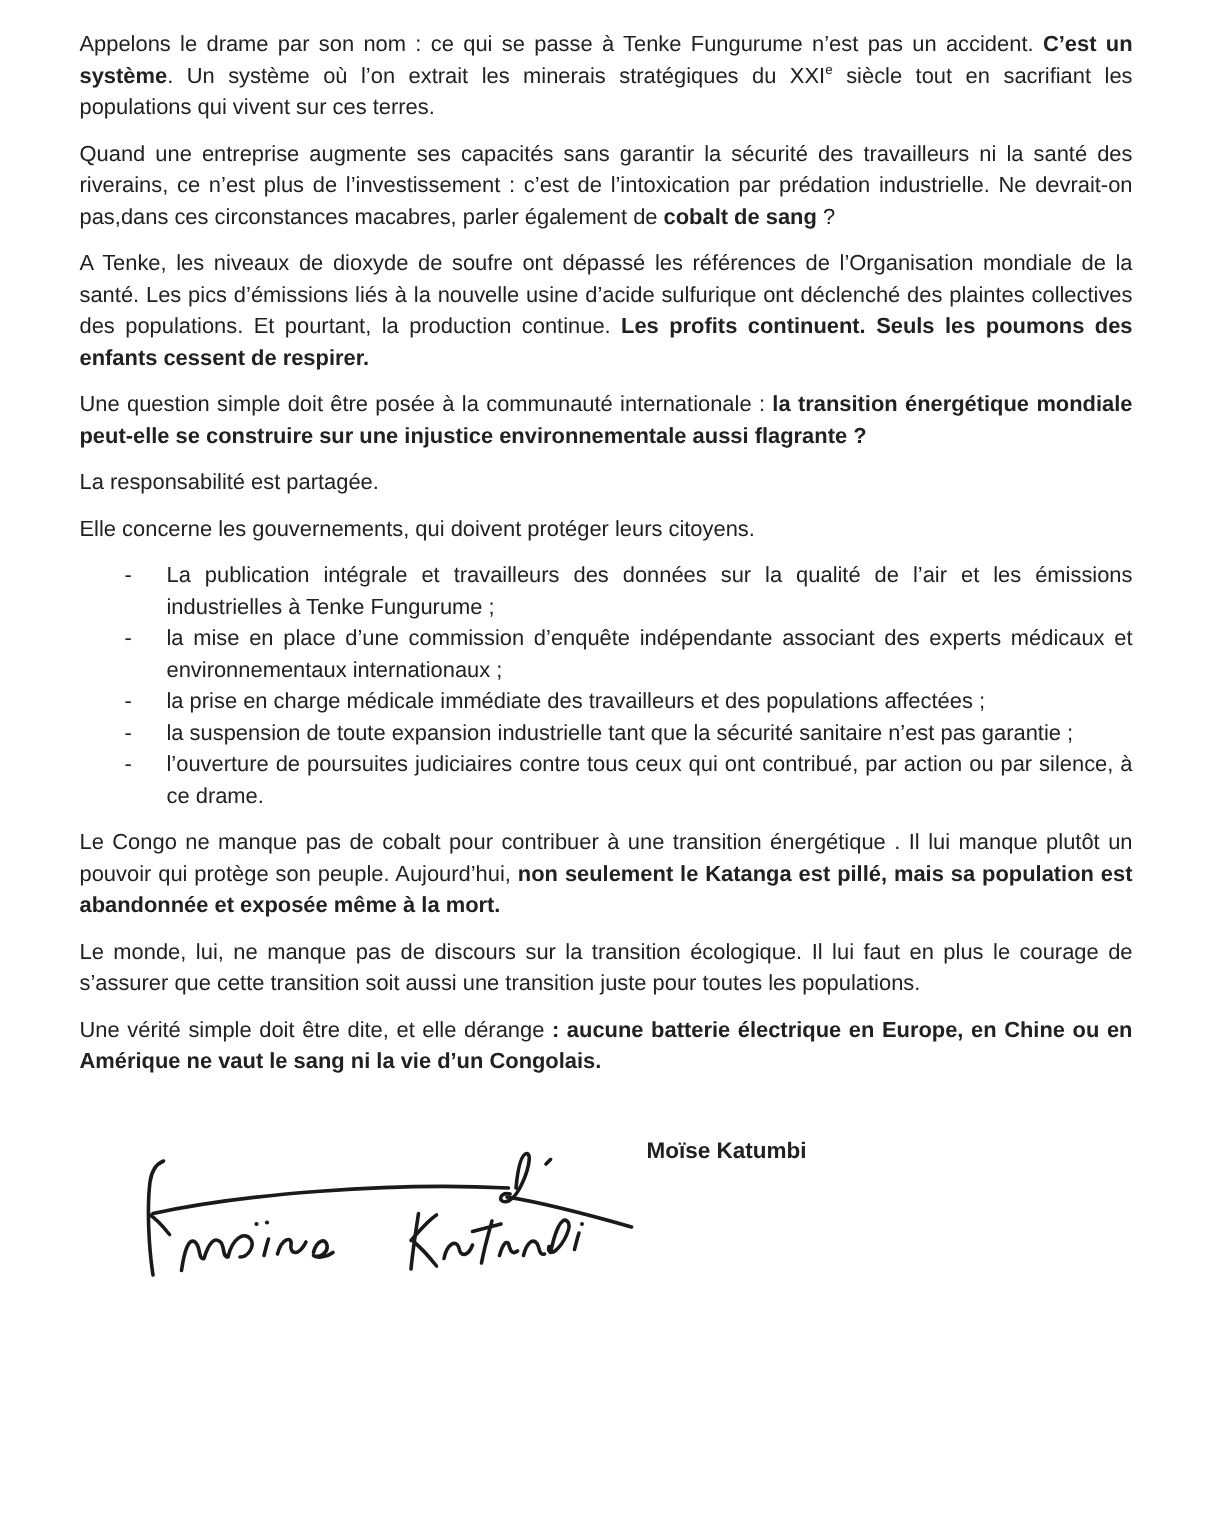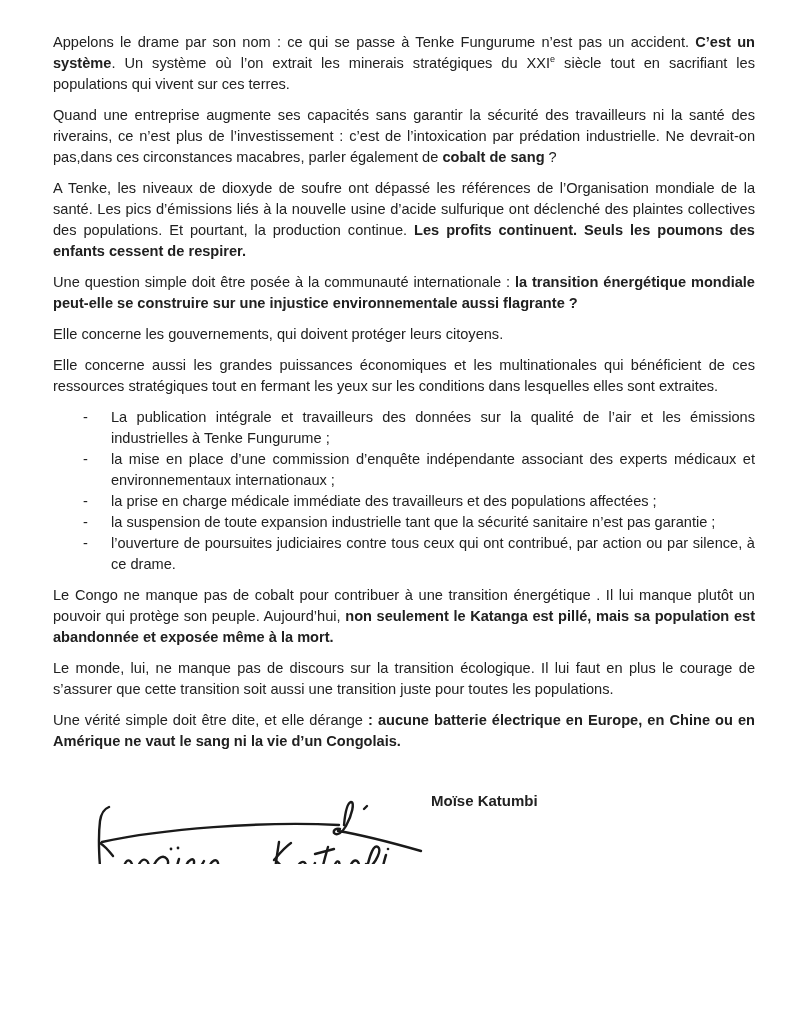--- a/index.html
+++ b/index.html
@@ -8,21 +8,20 @@
     background:#ffffff;
     font-family:"Liberation Sans","DejaVu Sans",sans-serif;
     color:#212121;
   }
   .page{
     box-sizing:border-box;
     width:805px;height:852px;
     padding:20px 50px 0 53px;
     overflow:hidden;
     background:#ffffff;
-    margin-top:12px;
   }
   .doc p{
     margin:0 0 10px 0;
     font-size:14.6px;
     line-height:21px;
     text-align:justify;
   }
   .b{font-weight:bold;}
   sup{font-size:9px;line-height:0;vertical-align:super;}
   .list{margin:0 0 10px 0;}
@@ -52,22 +51,22 @@
 </head>
 <body>
 
 <div class="page">
 
   <div class="doc" id="doc-body">
       <p><span>Appelons le drame par son nom : ce qui se passe à Tenke Fungurume n’est pas un accident. </span><span class="b">C’est un système</span><span>. Un système où l’on extrait les minerais stratégiques du XXI</span><sup>e</sup><span> siècle tout en sacrifiant les populations qui vivent sur ces terres.</span></p>
       <p><span>Quand une entreprise augmente ses capacités sans garantir la sécurité des travailleurs ni la santé des riverains, ce n’est plus de l’investissement : c’est de l’intoxication par prédation industrielle. Ne devrait-on pas,dans ces circonstances macabres, parler également de </span><span class="b">cobalt de sang</span><span> ?</span></p>
       <p><span>A Tenke, les niveaux de dioxyde de soufre ont dépassé les références de l’Organisation mondiale de la santé. Les pics d’émissions liés à la nouvelle usine d’acide sulfurique ont déclenché des plaintes collectives des populations. Et pourtant, la production continue. </span><span class="b">Les profits continuent. Seuls les poumons des enfants cessent de respirer.</span></p>
       <p><span>Une question simple doit être posée à la communauté internationale : </span><span class="b">la transition énergétique mondiale peut-elle se construire sur une injustice environnementale aussi flagrante ?</span></p>
+      <p><span>La responsabilité est partagée.</span></p>
       <p><span>Elle concerne les gouvernements, qui doivent protéger leurs citoyens.</span></p>
-      <p><span>Elle concerne aussi les grandes puissances économiques et les multinationales qui bénéficient de ces ressources stratégiques tout en fermant les yeux sur les conditions dans lesquelles elles sont extraites.</span></p>
       <div class="list">
         <div class="bullet">
           <span class="dash">-</span>
           <span class="btext"><span>La publication intégrale et travailleurs des données sur la qualité de l’air et les émissions industrielles à Tenke Fungurume ;</span></span>
         </div>
         <div class="bullet">
           <span class="dash">-</span>
           <span class="btext"><span>la mise en place d’une commission d’enquête indépendante associant des experts médicaux et environnementaux internationaux ;</span></span>
         </div>
         <div class="bullet">

